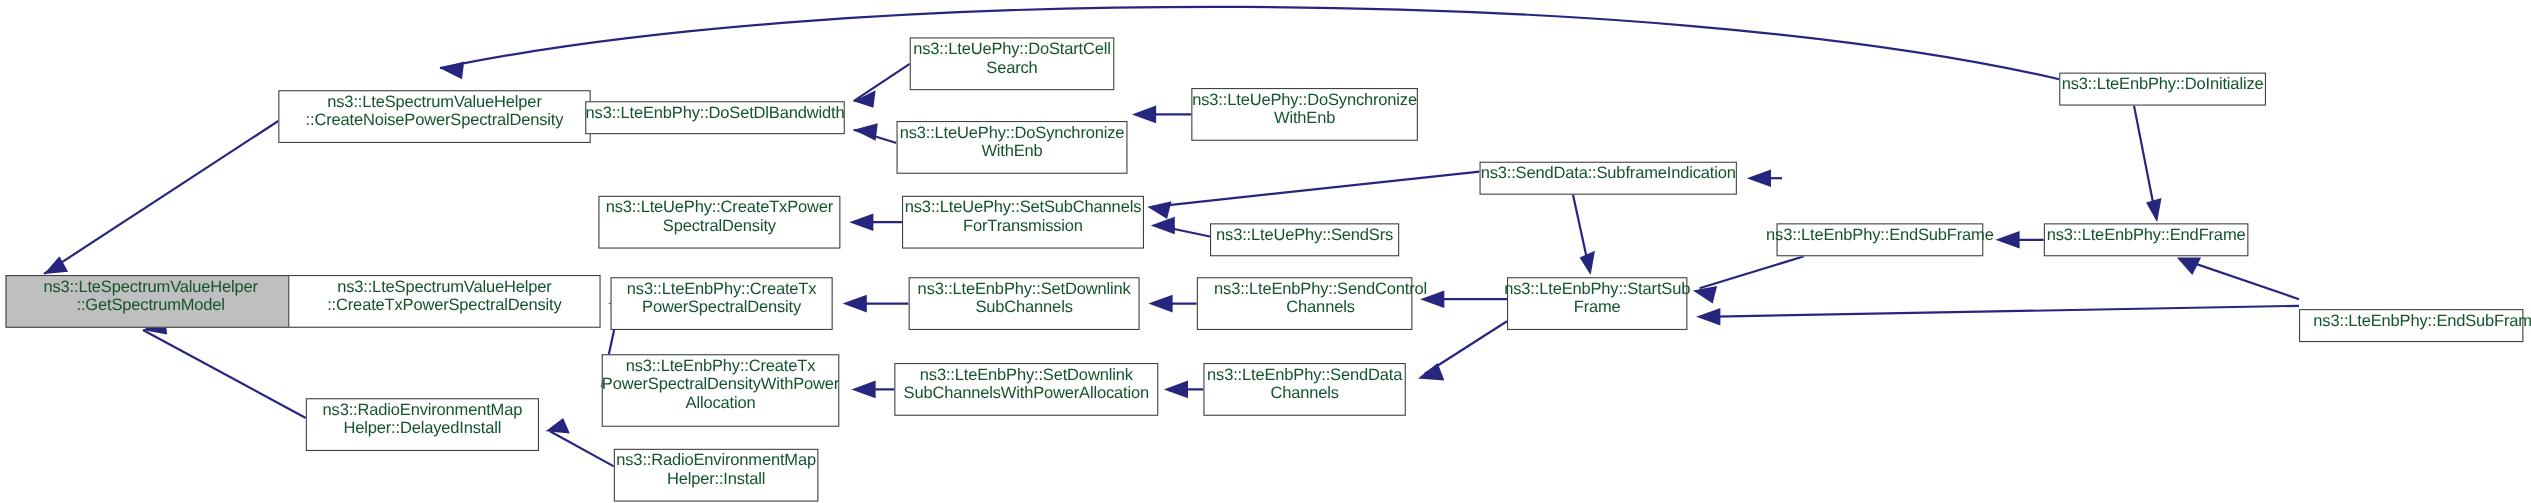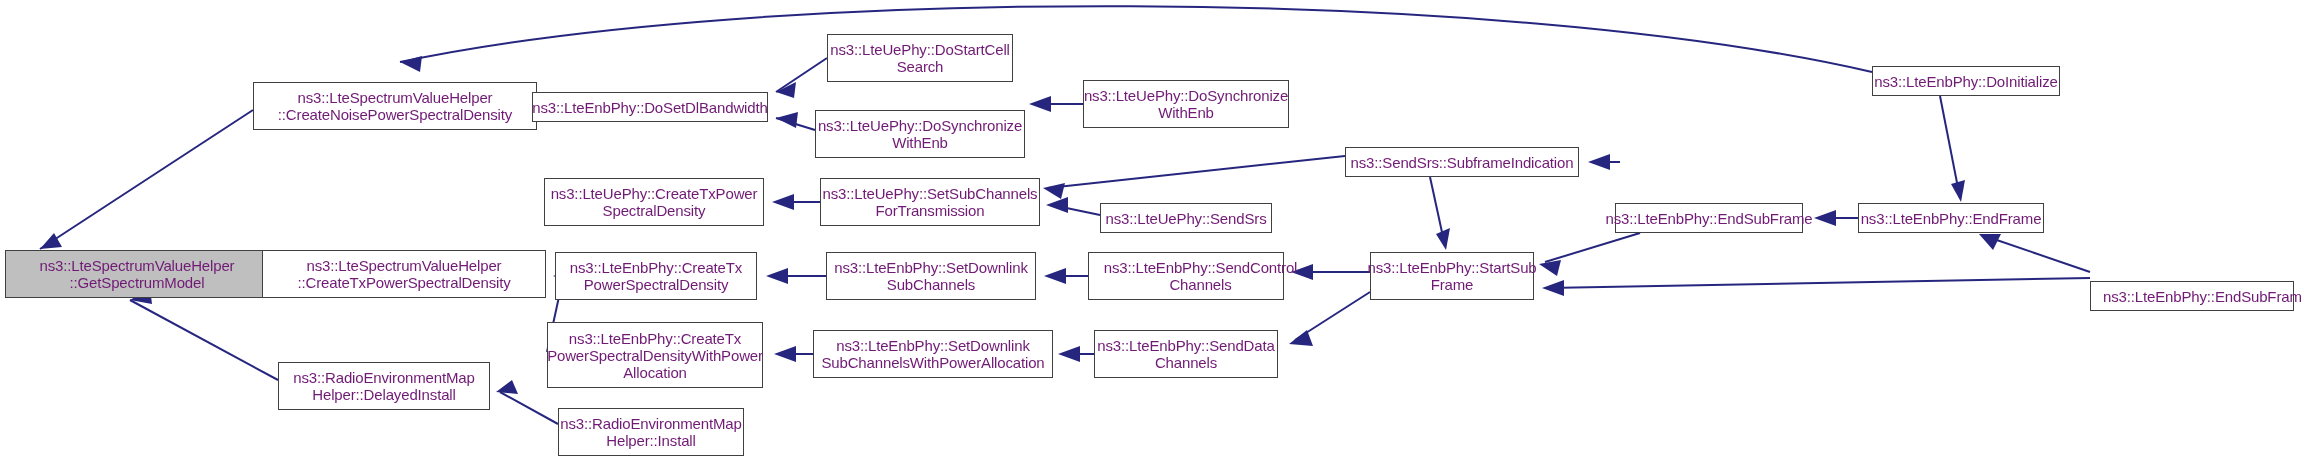--- a/index.html
+++ b/index.html
@@ -1,21 +1,21 @@
 <!DOCTYPE html>
 <html><head>
 <meta charset="utf-8">
 <style>
   html,body{margin:0;padding:0;background:#ffffff;}
   body{font-family:"Liberation Sans","DejaVu Sans",sans-serif;}
   #canvas{position:relative;width:2301px;height:457px;background:#ffffff;overflow:hidden;}
   #edges{position:absolute;left:0;top:0;width:2301px;height:457px;pointer-events:none;}
   .node{position:absolute;box-sizing:border-box;border:1px solid #404040;background:#ffffff;
-        display:flex;align-items:center;justify-content:center;text-align:center;
-        font-size:15px;line-height:17px;color:#701a75;letter-spacing:-0.15px;
+        display:flex;justify-content:center;text-align:center;
+        font-size:15px;line-height:17px;color:#14532d;letter-spacing:-0.15px;
         padding:1px 3px;}
   .node.root{background:#bfbfbf;border-color:#404040;}
   .node .lbl{display:block;white-space:pre-line;}
 </style>
 </head>
 <body>
 
 <div id="canvas">
   <svg id="edges" viewBox="0 0 2301 457">
       <path d="M 253,110 L 40,249" fill="none" stroke="#26267f" stroke-width="2"></path>
@@ -111,21 +111,21 @@
 SpectralDensity</span>
     </div>
     <div class="node" style="left: 820px; top: 178px; width: 220px; height: 48px;">
       <span class="lbl">ns3::LteUePhy::SetSubChannels
 ForTransmission</span>
     </div>
     <div class="node" style="left: 1100px; top: 203px; width: 172px; height: 30px;">
       <span class="lbl">ns3::LteUePhy::SendSrs</span>
     </div>
     <div class="node" style="left: 1345px; top: 147px; width: 234px; height: 30px;">
-      <span class="lbl">ns3::SendSrs::SubframeIndication</span>
+      <span class="lbl">ns3::SendData::SubframeIndication</span>
     </div>
     <div class="node" style="left: 555px; top: 252px; width: 202px; height: 48px;">
       <span class="lbl">ns3::LteEnbPhy::CreateTx
 PowerSpectralDensity</span>
     </div>
     <div class="node" style="left: 826px; top: 252px; width: 210px; height: 48px;">
       <span class="lbl">ns3::LteEnbPhy::SetDownlink
 SubChannels</span>
     </div>
     <div class="node" style="left: 1088px; top: 252px; width: 196px; height: 48px; padding-left: 32px;">

